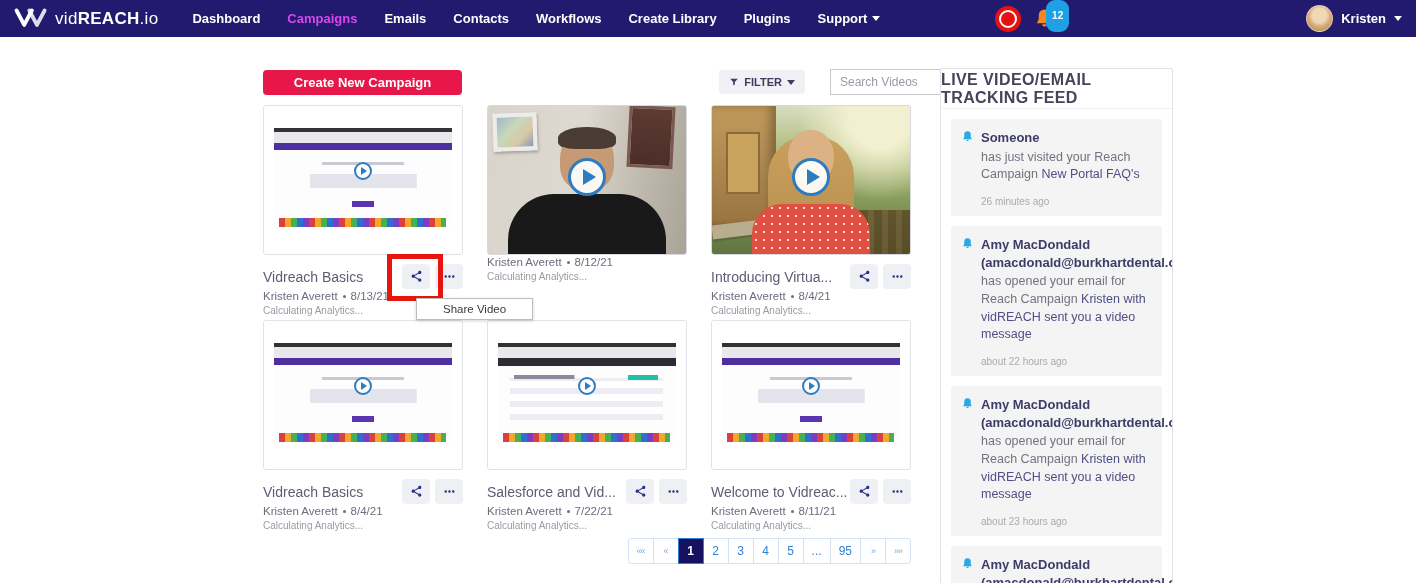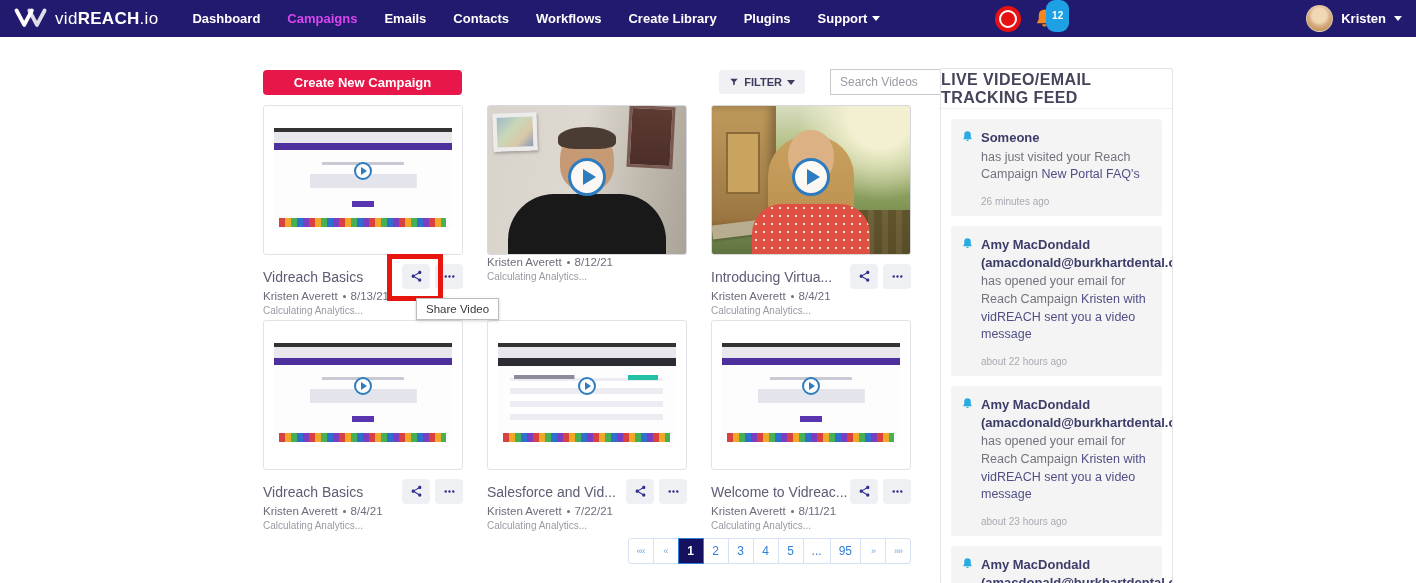--- a/index.html
+++ b/index.html
@@ -128,21 +128,21 @@
   .icon-btn svg { width:13px; height:13px; }
   .author { margin-top:1px; font-size:11.5px; color:#6d6d7d; display:flex; align-items:center; gap:5px; }
   .dot-sep { width:3px; height:3px; border-radius:50%; background:#6d6d7d; display:inline-block; }
   .status { margin-top:3px; font-size:10px; color:#9a9aa5; }
 
   
   .share-wrap { position:relative; display:inline-flex; }
   .red-box { position:absolute; left:-15px; top:-10px; width:56px; height:47px;
     border:5px solid #e8150e; pointer-events:none; z-index:8; }
   .tooltip { position:absolute; left:14px; top:34px; white-space:nowrap; background:#fff;
-    border:1px solid #bdbdbd; padding:4px 9px; font-size:11.5px; color:#3a3a3a; z-index:9;
+    border:1px solid #bdbdbd; padding:4px 26px; font-size:11.5px; color:#3a3a3a; z-index:9;
     box-shadow:0 1px 3px rgba(0,0,0,.18); }
 
   
   .pagination { position:absolute; left:263px; top:538px; width:648px; display:flex; justify-content:flex-end; }
   .page-btn { min-width:26px; height:26px; padding:0 8px; background:#fff; border:1px solid #d4e2f4;
     color:#2e7fd6; font-size:12px; display:flex; align-items:center; justify-content:center;
     margin-left:-1px; cursor:pointer; font-family:inherit; }
   .page-btn.nav { font-size:9px; color:#7aa7d9; letter-spacing:-1px; }
   .page-btn:first-child { border-radius:3px 0 0 3px; margin-left:0; }
   .page-btn:last-child { border-radius:0 3px 3px 0; }

